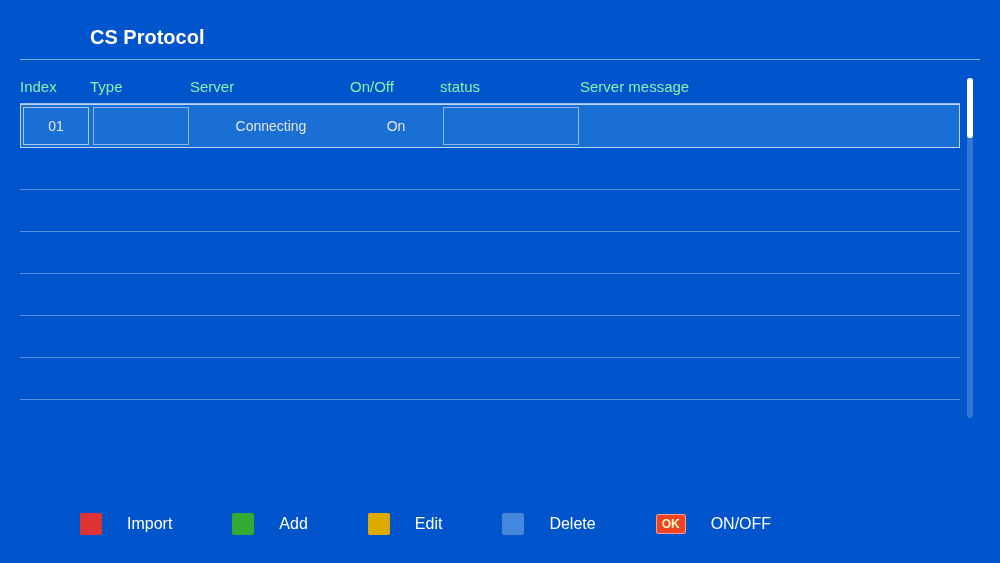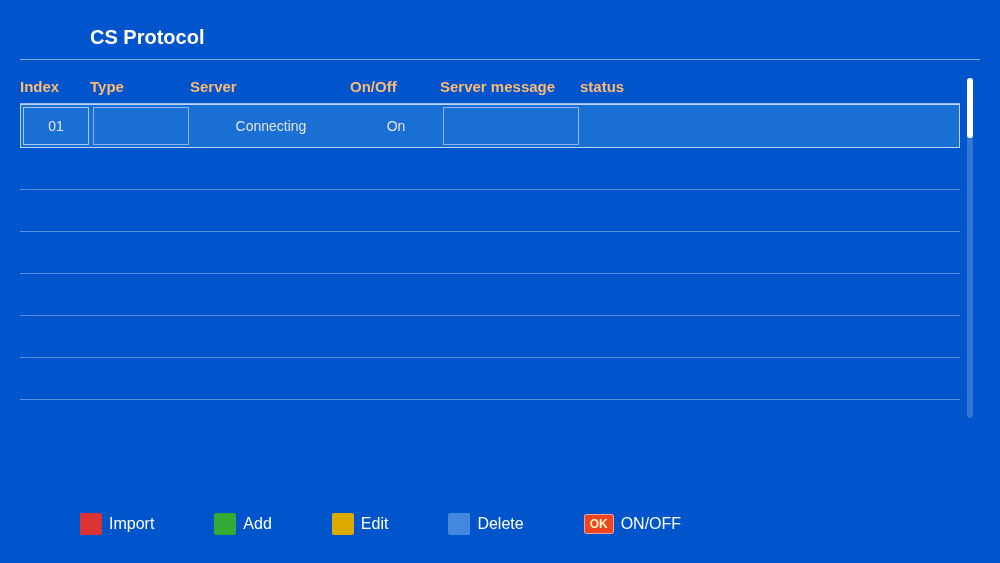--- a/index.html
+++ b/index.html
@@ -76,22 +76,22 @@
 
     .table-header {
       display: grid;
       grid-template-columns: 70px 100px 160px 90px 140px 1fr;
       padding: 0 0 8px 0;
       border-bottom: 1px solid rgba(255,255,255,0.6);
     }
 
     .table-header-cell {
       font-size: 15px;
-      color: #fdba74;
-      font-weight: bold;
+      color: #86efac;
+      font-weight: normal;
     }
 
     .table-rows {
       display: flex;
       flex-direction: column;
     }
 
     .table-row {
       display: grid;
       grid-template-columns: 70px 100px 160px 90px 140px 1fr;
@@ -162,21 +162,21 @@
       display: flex;
       align-items: center;
       gap: 60px;
       padding: 20px 0 10px 60px;
       margin-top: 10px;
     }
 
     .footer-btn {
       display: flex;
       align-items: center;
-      gap: 7px;
+      gap: 25px;
       font-size: 16px;
       color: white;
     }
 
     .color-box {
       width: 22px;
       height: 22px;
       border-radius: 2px;
       display: inline-block;
     }
@@ -205,22 +205,22 @@
   </div>
 
   <div class="content-area">
     <div class="table-section">
 
       <div class="table-header">
         <div class="table-header-cell">Index</div>
         <div class="table-header-cell">Type</div>
         <div class="table-header-cell">Server</div>
         <div class="table-header-cell">On/Off</div>
+        <div class="table-header-cell">status</div>
         <div class="table-header-cell">Server message</div>
-        <div class="table-header-cell">status</div>
       </div>
 
       <div class="table-rows">
 
         <div class="table-row selected">
           <div class="cell index-cell">01</div>
           <div class="cell server-cell"></div>
           <div class="cell status-cell">Connecting</div>
           <div class="cell onoff-cell">On</div>
           <div class="cell message-cell"></div>

